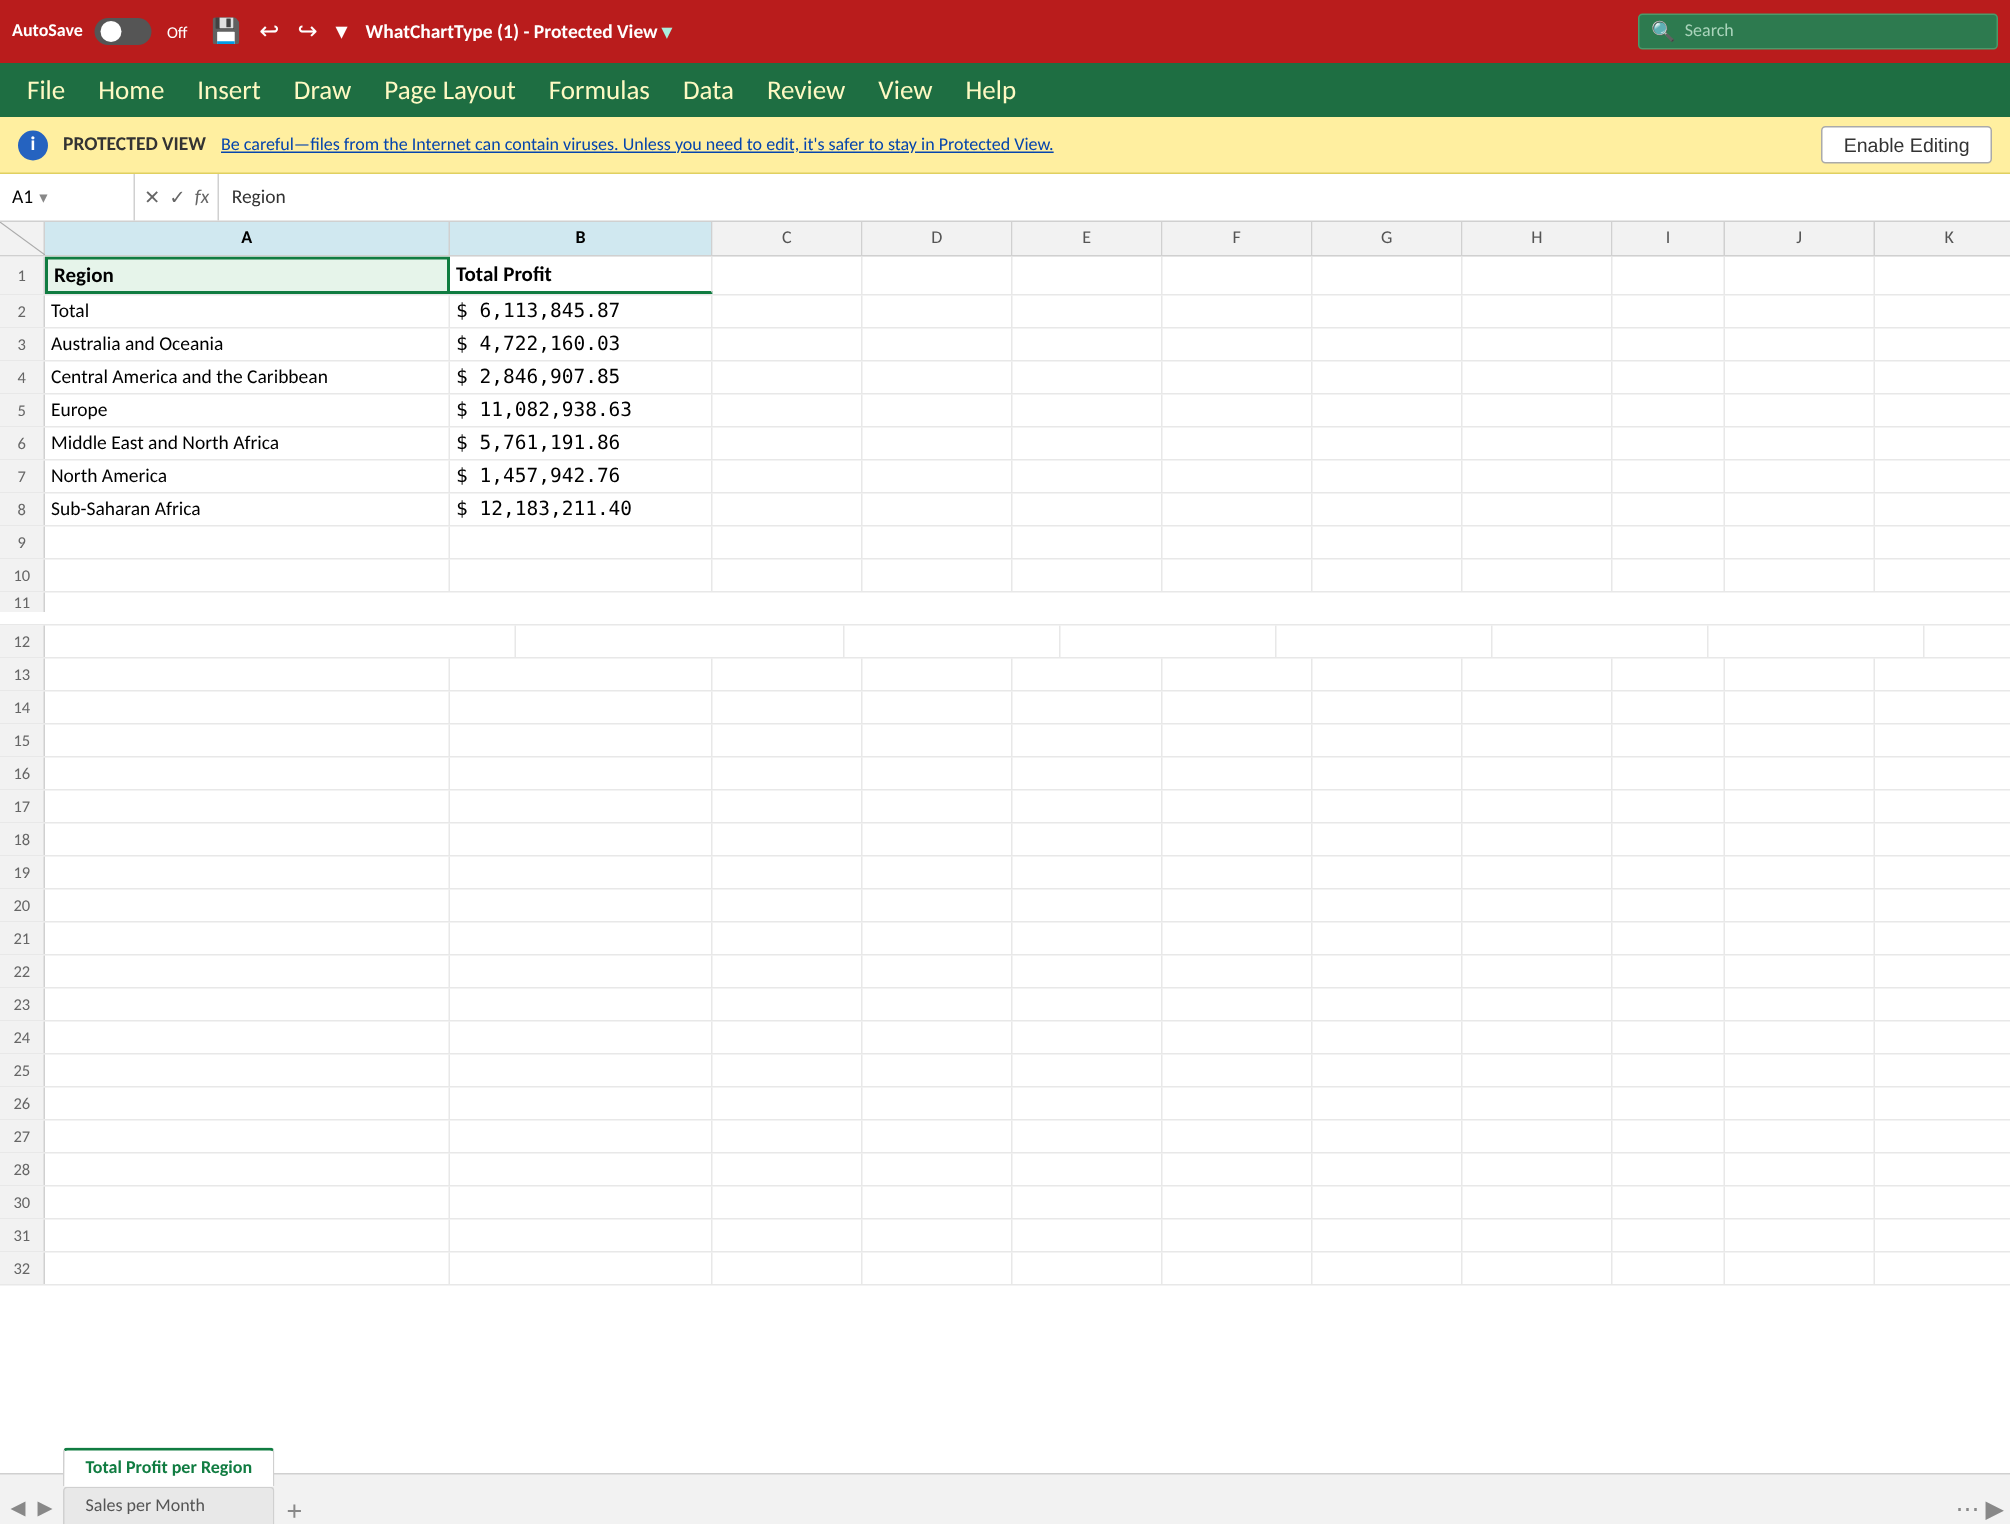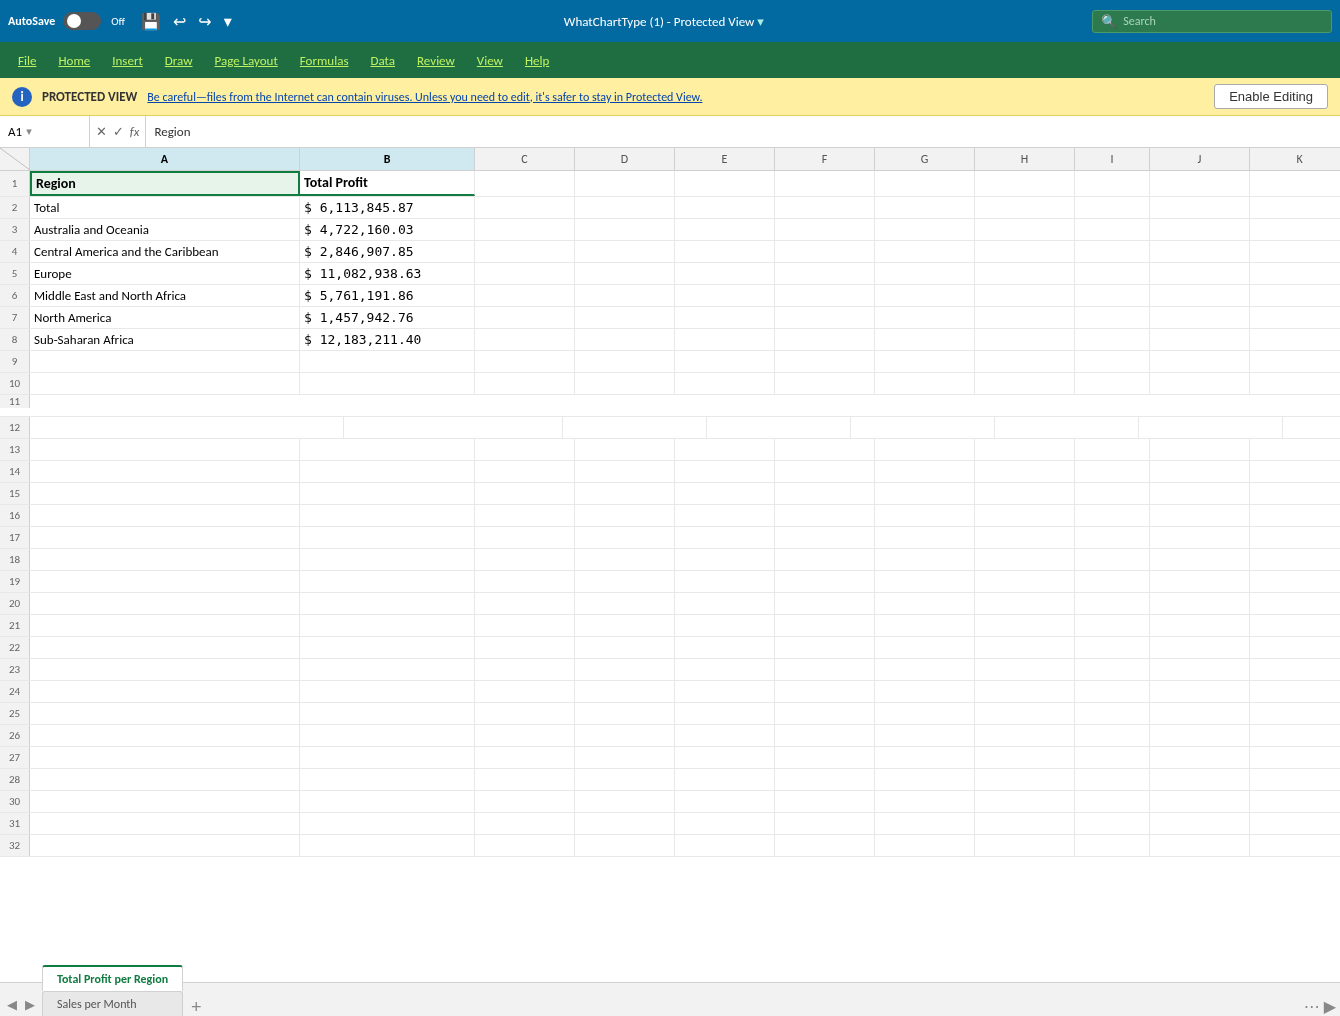--- a/index.html
+++ b/index.html
@@ -1,20 +1,20 @@
 <!DOCTYPE html>
 <html><head>
   <meta charset="utf-8">
   <style>
     * { margin: 0; padding: 0; box-sizing: border-box; }
     body { font-family: 'Segoe UI', Calibri, Arial, sans-serif; font-size: 13px; background: #fff; overflow: hidden; width: 1340px; height: 1016px; }
 
     
     .title-bar {
-      background: #0369a1;
+      background: #b91c1c;
       height: 42px;
       display: flex;
       align-items: center;
       padding: 0 8px;
       gap: 8px;
     }
     .autosave-label {
       color: #fff;
       font-size: 12px;
       font-weight: 600;
@@ -48,24 +48,23 @@
       margin-left: 4px;
     }
     .title-bar-icon {
       color: #fff;
       font-size: 16px;
       cursor: pointer;
       padding: 2px 4px;
     }
     .title-bar-center {
       flex: 1;
-      text-align: center;
       color: #fff;
       font-size: 13px;
-      font-weight: 400;
+      font-weight: 700;
     }
     .search-box {
       background: #2d7a4f;
       border: 1px solid #4a9a6a;
       border-radius: 3px;
       display: flex;
       align-items: center;
       padding: 3px 8px;
       gap: 6px;
       width: 240px;
@@ -76,26 +75,25 @@
     
     .menu-bar {
       background: #1e6e42;
       height: 36px;
       display: flex;
       align-items: center;
       padding: 0 8px;
       gap: 2px;
     }
     .menu-item {
-      color: #bef264;
-      font-size: 13px;
+      color: #fef9c3;
+      font-size: 18px;
       padding: 4px 10px;
       border-radius: 3px;
       cursor: pointer;
-      text-decoration: underline;
     }
 
     
     .protected-bar {
       background: #ffefa0;
       height: 38px;
       display: flex;
       align-items: center;
       padding: 0 12px;
       gap: 10px;

